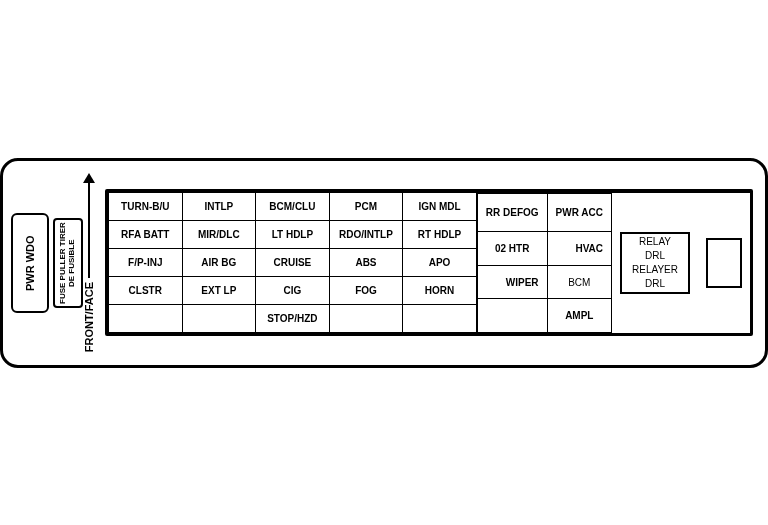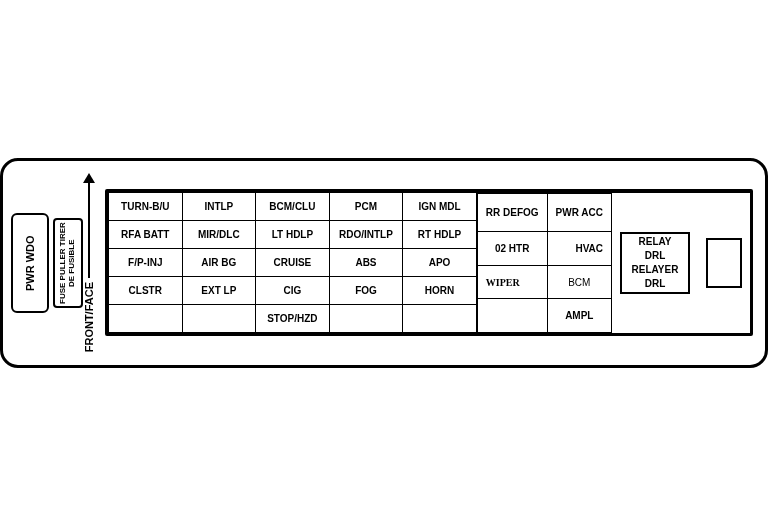--- a/index.html
+++ b/index.html
@@ -121,21 +121,21 @@
       align-items: center;
       justify-content: center;
       padding: 8px;
       gap: 16px;
     }
     .relay-box {
       border: 2px solid #000;
       text-align: center;
       padding: 1px 8px;
       font-size: 10px;
-      font-weight: bold;
+      font-weight: normal;
       line-height: 1.4;
       min-width: 70px;
     }
     .relay-box2 {
       border: 2px solid #000;
       width: 36px;
       height: 50px;
     }
     .outer-shape {
       position: relative;
@@ -216,21 +216,21 @@
         <tbody id="bottom-left-body">
         <tr>
               <td style="padding: 8px 8px; height: 30px; font-size: 10px; font-weight: bold; text-align: center; border: 1px solid rgb(0, 0, 0);">RR DEFOG</td>
               <td style="padding: 11px 8px; height: 30px; font-size: 10px; font-weight: bold; text-align: center; border: 1px solid rgb(0, 0, 0);">PWR ACC</td>
             </tr>
             <tr>
               <td style="padding: 2px 8px; height: 30px; font-size: 10px; font-weight: bold; text-align: center; border: 1px solid rgb(0, 0, 0);">02 HTR</td>
               <td style="padding: 2px 8px; height: 30px; font-size: 10px; font-weight: bold; text-align: right; border: 1px solid rgb(0, 0, 0);">HVAC</td>
             </tr>
             <tr>
-              <td style="padding: 2px 8px; height: 30px; font-size: 10px; font-weight: bold; text-align: left; border: 1px solid rgb(0, 0, 0); font-family: Liberation Serif, serif;">WIPER</td>
+              <td style="padding: 2px 8px; height: 30px; font-size: 10px; font-weight: bold; text-align: right; border: 1px solid rgb(0, 0, 0);">WIPER</td>
               <td style="padding: 2px 0; height: 30px; font-size: 10px; font-weight: normal; text-align: center; border: 1px solid rgb(0, 0, 0); margin-left: 8px;">BCM</td>
             </tr>
             <tr>
               <td class="empty" style="padding: 2px 8px; height: 30px; font-size: 10px; font-weight: bold; text-align: center; border: 1px solid rgb(0, 0, 0);"></td>
               <td style="padding: 2px 8px; height: 30px; font-size: 10px; font-weight: bold; border: 1px solid rgb(0, 0, 0);">AMPL</td>
             </tr>
           </tbody>
       </table>
 
       <div class="right-bottom">

